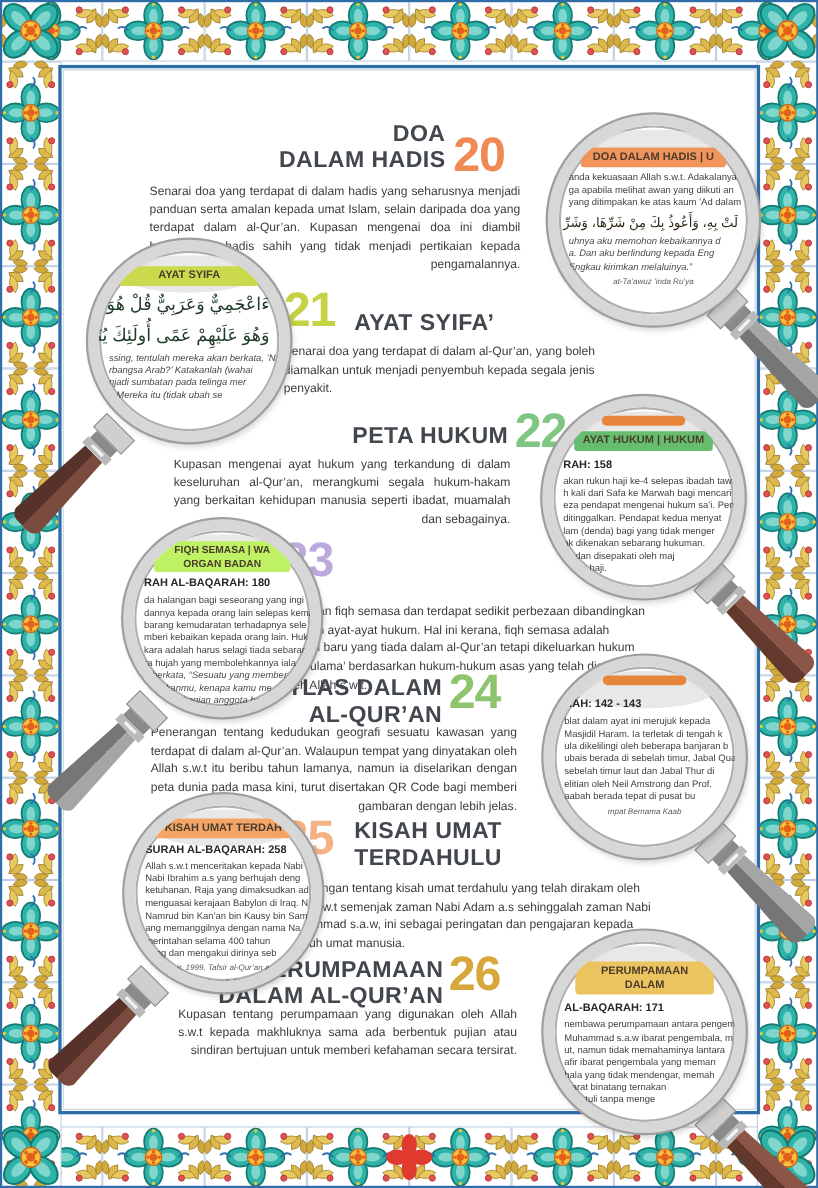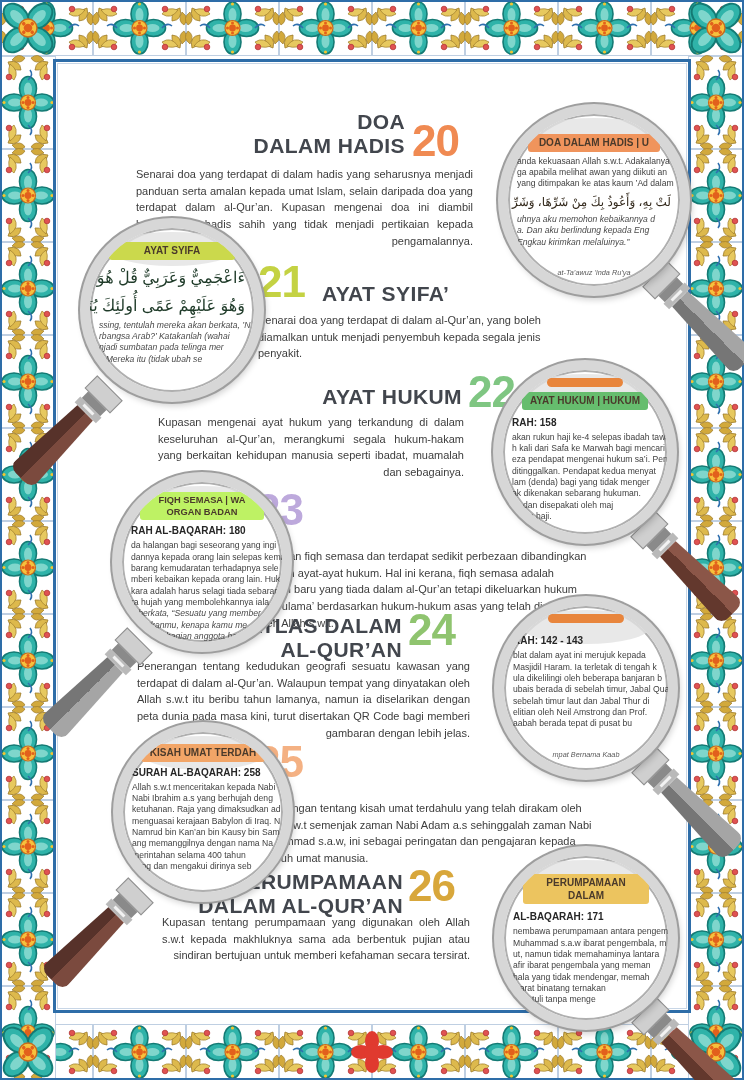--- a/index.html
+++ b/index.html
@@ -63,21 +63,21 @@
   .mag-inner{position:relative;z-index:1;width:100%;height:100%;}
   .mag-band{margin:0 auto;border-radius:3px;font-weight:bold;font-size:10px;color:#4A3A2B;
     text-align:center;white-space:pre-line;line-height:1.25;padding:3px 4px 2px 4px;width:72%;}
   .mag-topbar{width:46%;height:9px;border-radius:5px;background:#E8853C;margin:0 auto 5px auto;}
   .mag-body{padding:4px 9px 0 9px;}
   .ml{font-size:8.6px;color:#3F3F3F;line-height:1.32;white-space:nowrap;}
   .ml-b{font-size:10px;font-weight:bold;color:#262626;margin:2px 0 3px 0;}
   .ml-i{font-style:italic;color:#4A4A4A;}
   .ml-ar{font-size:12px;line-height:1.7;text-align:center;color:#33291C;margin:2px 0;}
   .ml-ar2{font-size:16px;line-height:1.75;text-align:center;color:#1E3A28;margin:0;}
-  .ml-c{font-size:7.3px;font-style:italic;color:#5A5A5A;text-align:center;margin-top:20px;}
+  .ml-c{font-size:7.3px;font-style:italic;color:#5A5A5A;text-align:center;margin-top:3px;}
   
   .handle{position:absolute;display:flex;align-items:center;transform-origin:0 50%;z-index:1;}
   .h-collar{width:16px;height:34px;background:#CFCFCF;border:1px solid #8F8F8F;}
   .h-neck{width:9px;height:26px;background:#8A8A8A;}
   .h-notch{width:8px;height:30px;background:#B9B9B9;position:relative;}
   .h-notch span{position:absolute;left:2px;top:8px;width:3px;height:14px;background:#F2F2F2;display:block;}
   .h-grip{width:92px;height:32px;border-radius:0 10px 10px 0;
     clip-path:polygon(0 16%,100% 0%,100% 100%,0 84%);}
   .grip-brown{background:linear-gradient(180deg,#8B5648 0 50%,#63382D 50% 100%);}
   .grip-maroon{background:linear-gradient(180deg,#7B4A3E 0 50%,#57322A 50% 100%);}
@@ -195,32 +195,34 @@
   <div class="sec-num" id="n20" style="color: rgb(240, 138, 82);">20</div>
   <div class="sec-title right" id="t20">DOA
 DALAM HADIS</div>
   <div class="sec-body just-r" id="b20">Senarai doa yang terdapat di dalam hadis yang seharusnya menjadi panduan serta amalan kepada umat Islam, selain daripada doa yang terdapat dalam al-Qur’an. Kupasan mengenai doa ini diambil berdasarkan hadis sahih yang tidak menjadi pertikaian kepada pengamalannya.</div>
 
   <div class="sec-num" id="n21" style="color: rgb(196, 210, 67);">21</div>
   <div class="sec-title" id="t21">AYAT SYIFA’</div>
   <div class="sec-body just-l" id="b21">Senarai doa yang terdapat di dalam al-Qur’an, yang boleh diamalkan untuk menjadi penyembuh kepada segala jenis penyakit.</div>
 
   <div class="sec-num" id="n22" style="color: rgb(127, 198, 130);">22</div>
-  <div class="sec-title right" id="t22">AYAT HUKUM</div>
+  <div class="sec-title right" id="t22">PETA HUKUM</div>
   <div class="sec-body just-r" id="b22">Kupasan mengenai ayat hukum yang terkandung di dalam keseluruhan al-Qur’an, merangkumi segala hukum-hakam yang berkaitan kehidupan manusia seperti ibadat, muamalah dan sebagainya.</div>
 
   <div class="sec-num" id="n23" style="color: rgb(189, 169, 220);">23</div>
   <div class="sec-body just-l" id="b23">Kupasan fiqh semasa dan terdapat sedikit perbezaan dibandingkan dengan ayat-ayat hukum. Hal ini kerana, fiqh semasa adalah hukum baru yang tiada dalam al-Qur’an tetapi dikeluarkan hukum oleh ulama’ berdasarkan hukum-hukum asas yang telah digariskan oleh Allah s.w.t.</div>
 
   <div class="sec-num" id="n24" style="color: rgb(143, 196, 111);">24</div>
   <div class="sec-title right" id="t24">ATLAS DALAM
 AL-QUR’AN</div>
   <div class="sec-body just-r" id="b24">Penerangan tentang kedudukan geografi sesuatu kawasan yang terdapat di dalam al-Qur’an. Walaupun tempat yang dinyatakan oleh Allah s.w.t itu beribu tahun lamanya, namun ia diselarikan dengan peta dunia pada masa kini, turut disertakan QR Code bagi memberi gambaran dengan lebih jelas.</div>
 
   <div class="sec-num" id="n25" style="color: rgb(244, 177, 131);">25</div>
+  <div class="sec-title" id="t25">KISAH UMAT
+TERDAHULU</div>
   <div class="sec-body just-l" id="b25">Penerangan tentang kisah umat terdahulu yang telah dirakam oleh Allah s.w.t semenjak zaman Nabi Adam a.s sehinggalah zaman Nabi Muhammad s.a.w, ini sebagai peringatan dan pengajaran kepada seluruh umat manusia.</div>
 
   <div class="sec-num" id="n26" style="color: rgb(216, 167, 59);">26</div>
   <div class="sec-title right" id="t26">PERUMPAMAAN
 DALAM AL-QUR’AN</div>
   <div class="sec-body just-r" id="b26">Kupasan tentang perumpamaan yang digunakan oleh Allah s.w.t kepada makhluknya sama ada berbentuk pujian atau sindiran bertujuan untuk memberi kefahaman secara tersirat.</div>
 
   <div class="mag" style="left:498px;top:104px;width:192px;height:192px;">
     <div class="handle" style="left:157px;top:152px;transform:rotate(45deg);">
       <div class="h-collar"></div>

